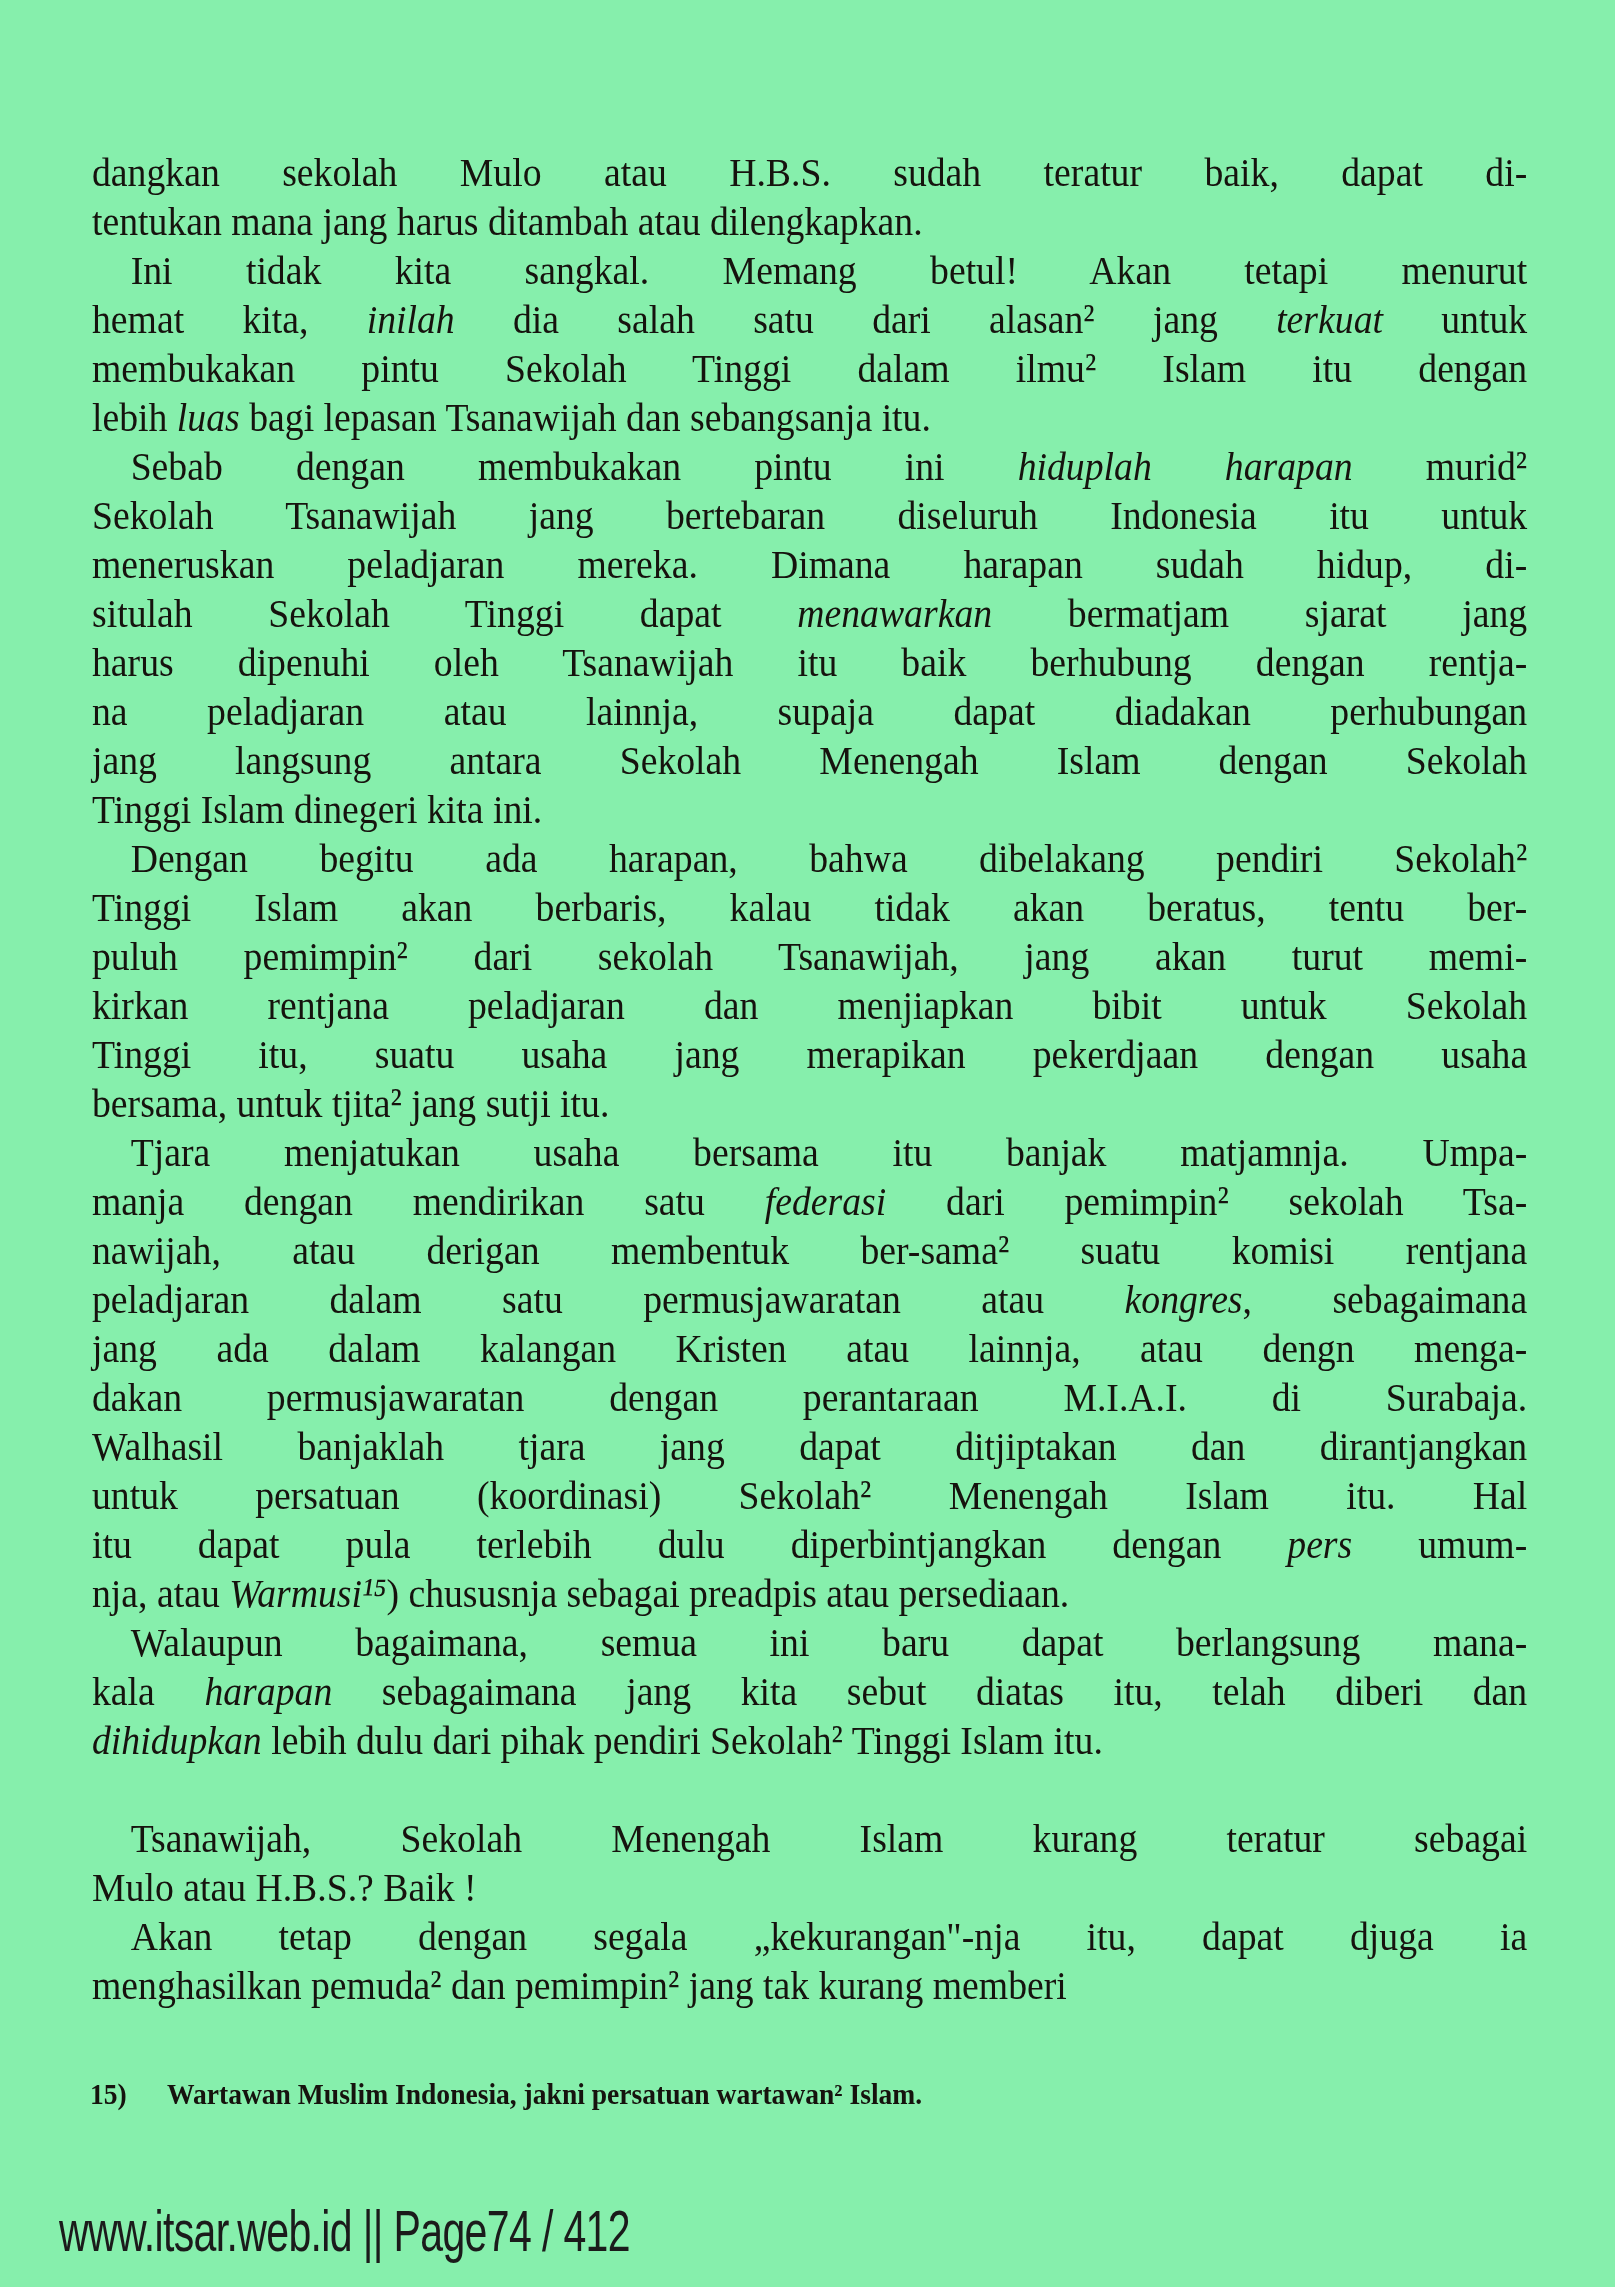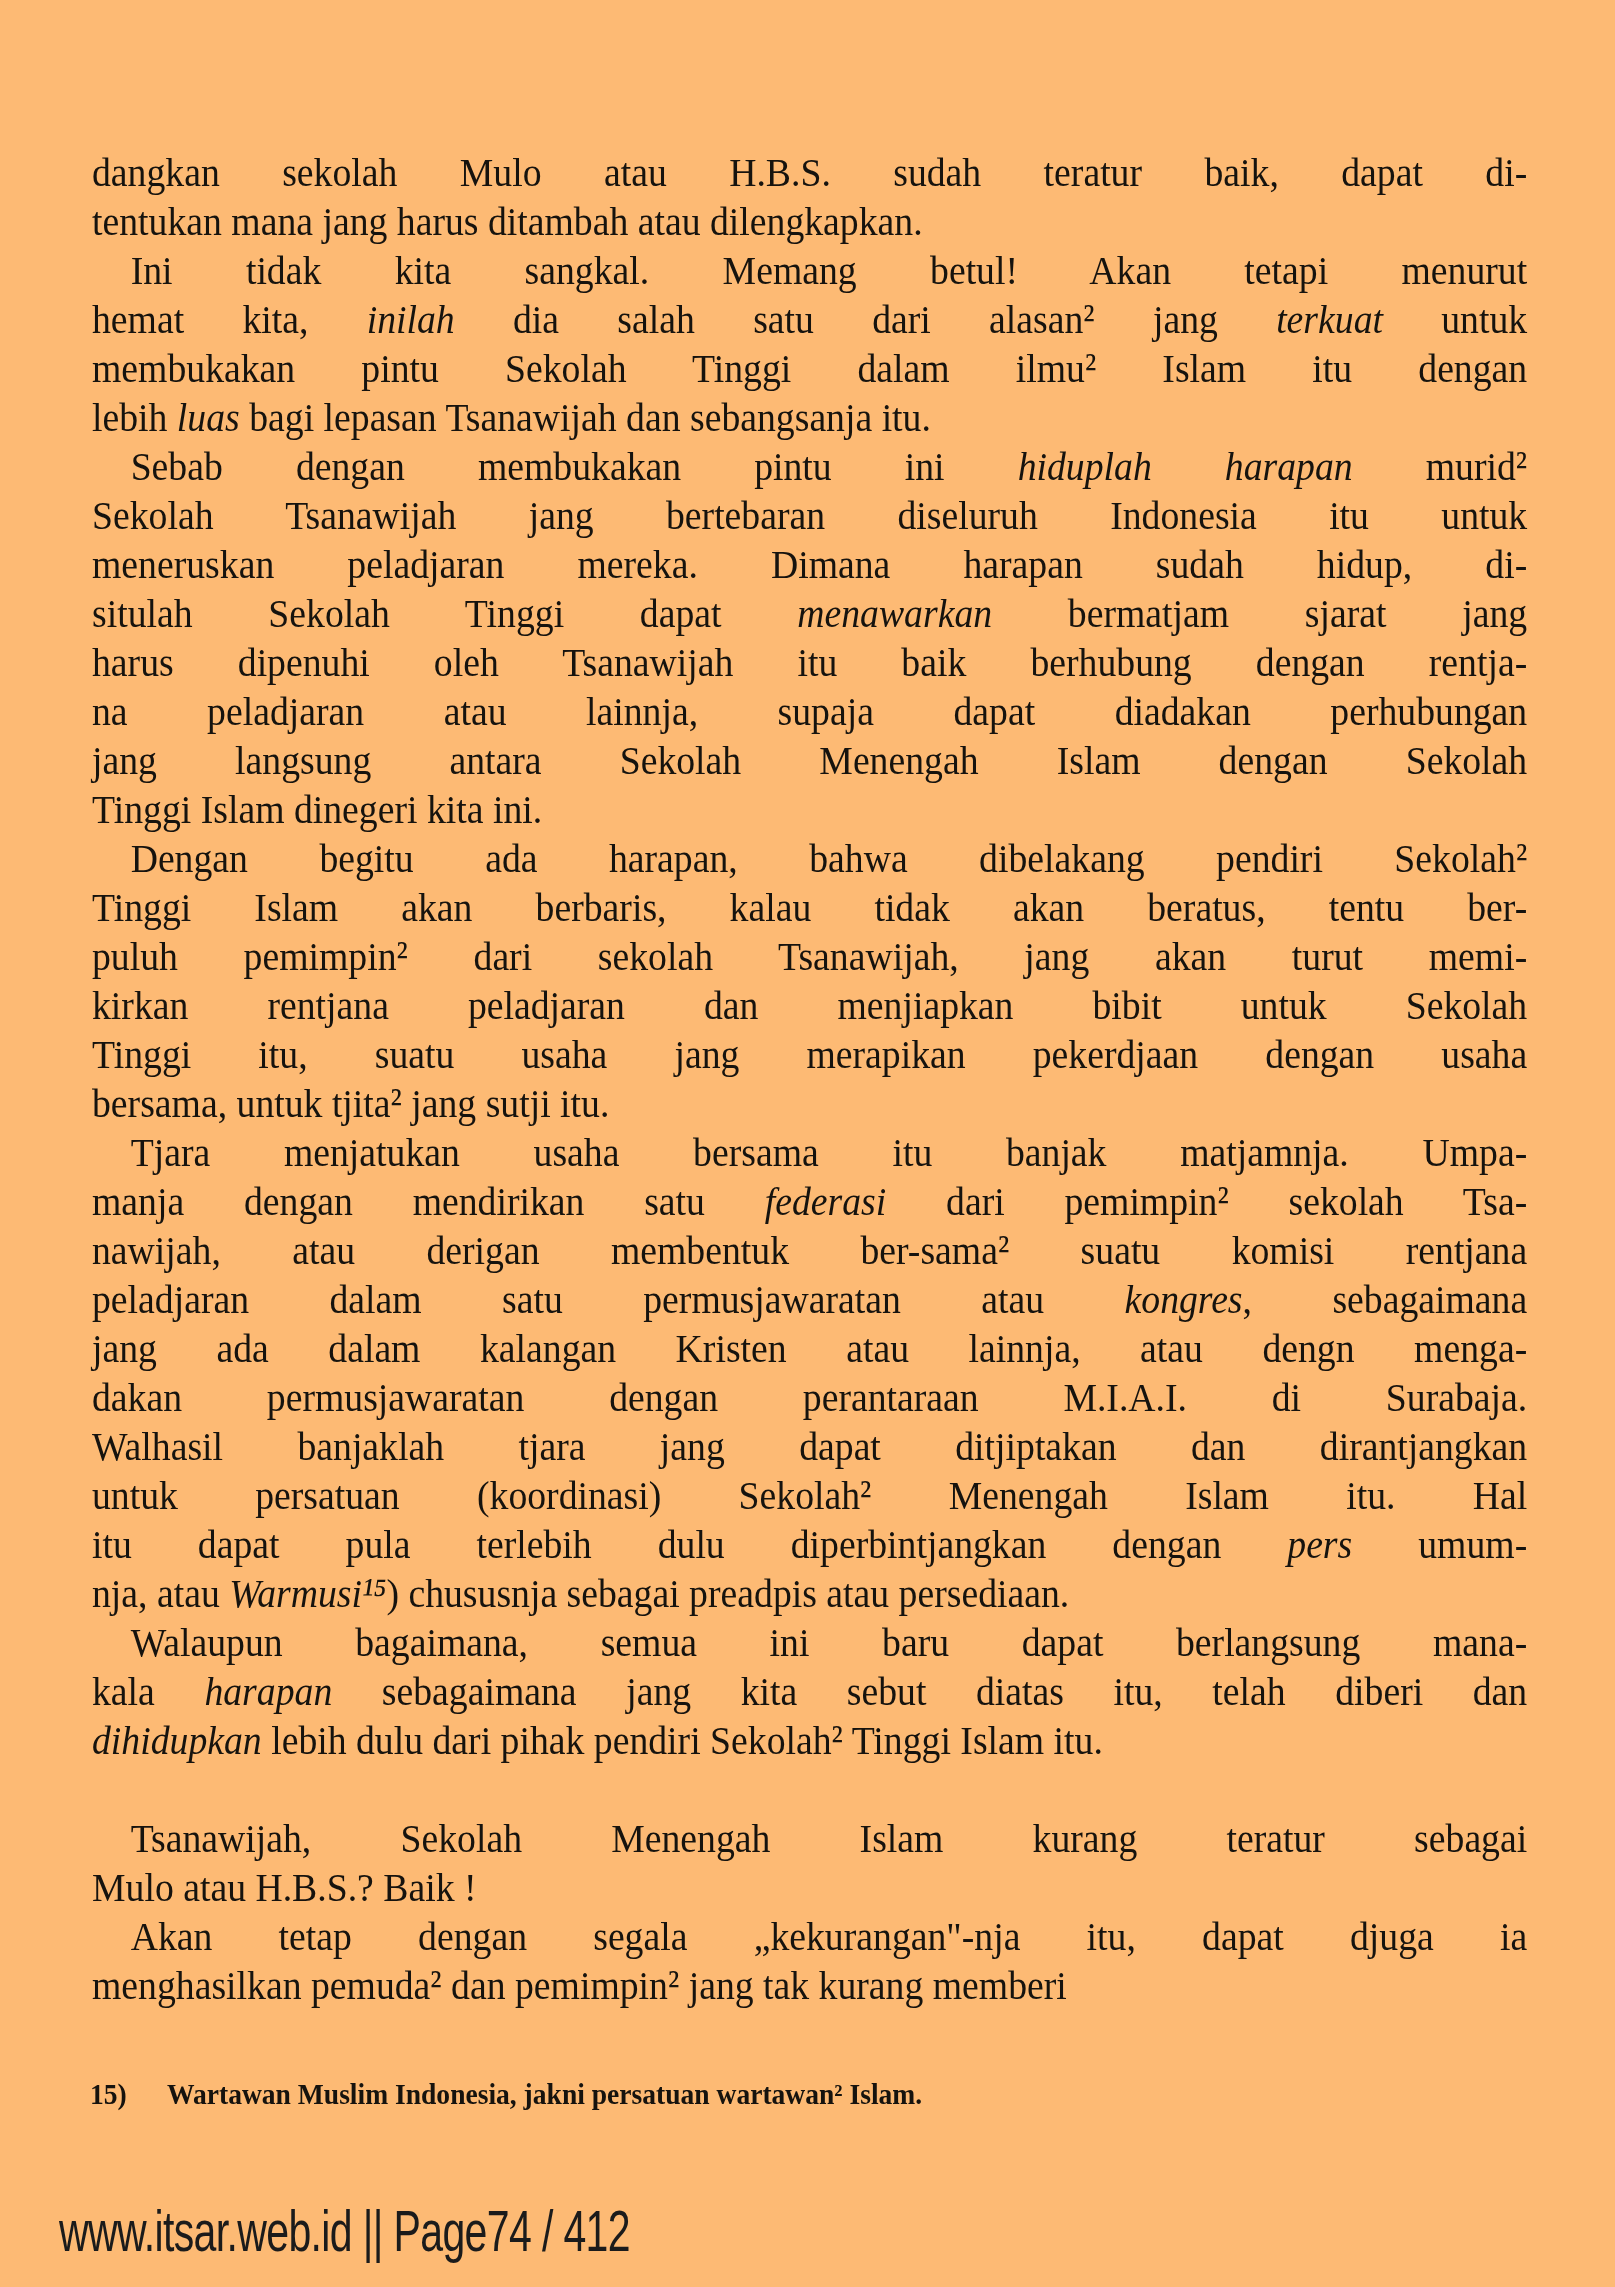--- a/index.html
+++ b/index.html
@@ -1,20 +1,20 @@
 <!DOCTYPE html>
 <html style="font-size:14.8px"><head>
 <meta charset="utf-8">
 <style>
   html,body { margin:0; padding:0; background:#ffffff; }
   .page {
     position:relative;
     width:1615px;
     height:2288px;
-    background:#fdba74;
+    background:#86efac;
     overflow:hidden;
     font-family:"Liberation Serif", serif;
     color:#16130e;
   }
   .text-block {
     position:absolute;
     left:92px;
     top:148px;
     width:1560px;
     transform:scaleX(0.92);

